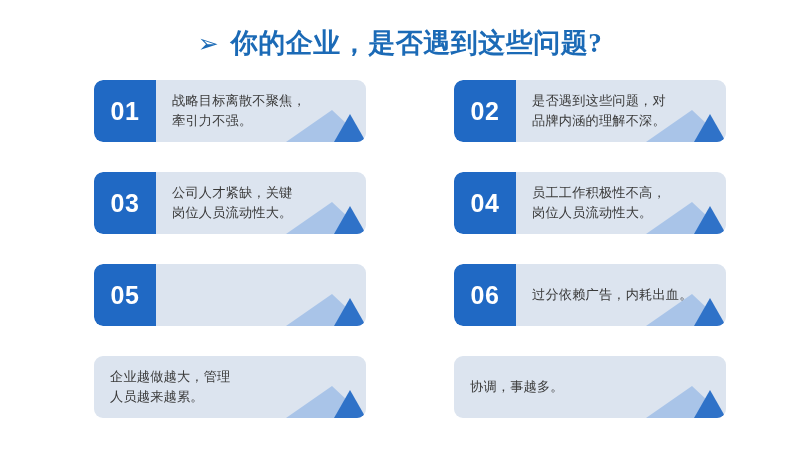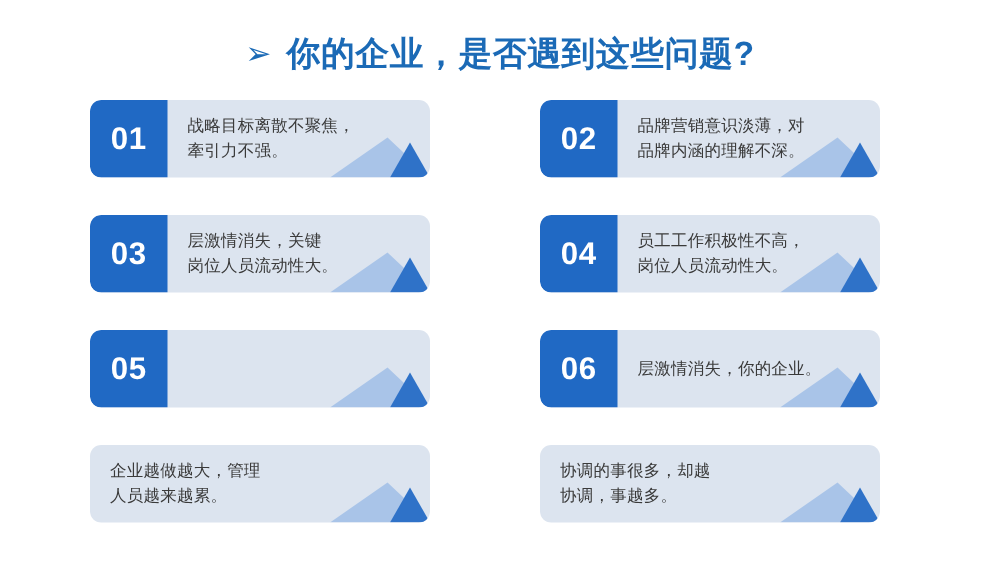--- a/index.html
+++ b/index.html
@@ -42,27 +42,28 @@
     font-weight: 400;
     transform: translateY(-1px);
   }
   #title-text {
     color: #1b6ab6;
     font-size: 27px;
     font-weight: bold;
     letter-spacing: 0.5px;
     line-height: 1.1;
     white-space: nowrap;
+    font-family: Liberation Serif, serif;
   }
 
   
   #card-grid {
     position: absolute;
     top: 80px;
-    left: 72px;
+    left: 94px;
     width: 632px;
     height: 348px;
     display: grid;
     grid-template-columns: 272px 272px;
     grid-template-rows: repeat(4, 62px);
     column-gap: 88px;
     row-gap: 30px;
   }
 
   .card {
@@ -154,37 +155,37 @@
           <polygon points="48,34 64,6 80,34" fill="#2f72c8"></polygon>
         </svg>
       </div>
     </div>
 
     <div class="card">
       <div class="card-badge">
         <span class="card-number">02</span>
       </div>
       <div class="card-body">
-        <span class="card-line">品牌营销意识淡薄，对</span>
+        <span class="card-line">是否遇到这些问题，对</span>
         <span class="card-line">品牌内涵的理解不深。</span>
       </div>
       <div class="card-deco">
         <svg viewBox="0 0 80 34" xmlns="http://www.w3.org/2000/svg">
           <polygon points="0,34 46,2 80,34" fill="#a9c4e8"></polygon>
           <polygon points="48,34 64,6 80,34" fill="#2f72c8"></polygon>
         </svg>
       </div>
     </div>
 
     <div class="card">
       <div class="card-badge">
         <span class="card-number">03</span>
       </div>
       <div class="card-body">
-        <span class="card-line">层激情消失，关键</span>
+        <span class="card-line">公司人才紧缺，关键</span>
         <span class="card-line">岗位人员流动性大。</span>
       </div>
       <div class="card-deco">
         <svg viewBox="0 0 80 34" xmlns="http://www.w3.org/2000/svg">
           <polygon points="0,34 46,2 80,34" fill="#a9c4e8"></polygon>
           <polygon points="48,34 64,6 80,34" fill="#2f72c8"></polygon>
         </svg>
       </div>
     </div>
 
@@ -214,21 +215,21 @@
           <polygon points="48,34 64,6 80,34" fill="#2f72c8"></polygon>
         </svg>
       </div>
     </div>
 
     <div class="card">
       <div class="card-badge">
         <span class="card-number">06</span>
       </div>
       <div class="card-body">
-        <span class="card-line">层激情消失，你的企业。</span>
+        <span class="card-line">过分依赖广告，内耗出血。</span>
       </div>
       <div class="card-deco">
         <svg viewBox="0 0 80 34" xmlns="http://www.w3.org/2000/svg">
           <polygon points="0,34 46,2 80,34" fill="#a9c4e8"></polygon>
           <polygon points="48,34 64,6 80,34" fill="#2f72c8"></polygon>
         </svg>
       </div>
     </div>
 
     <div class="card">
@@ -239,21 +240,20 @@
       <div class="card-deco">
         <svg viewBox="0 0 80 34" xmlns="http://www.w3.org/2000/svg">
           <polygon points="0,34 46,2 80,34" fill="#a9c4e8"></polygon>
           <polygon points="48,34 64,6 80,34" fill="#2f72c8"></polygon>
         </svg>
       </div>
     </div>
 
     <div class="card">
       <div class="card-body">
-        <span class="card-line">协调的事很多，却越</span>
         <span class="card-line">协调，事越多。</span>
       </div>
       <div class="card-deco">
         <svg viewBox="0 0 80 34" xmlns="http://www.w3.org/2000/svg">
           <polygon points="0,34 46,2 80,34" fill="#a9c4e8"></polygon>
           <polygon points="48,34 64,6 80,34" fill="#2f72c8"></polygon>
         </svg>
       </div>
     </div>
 

